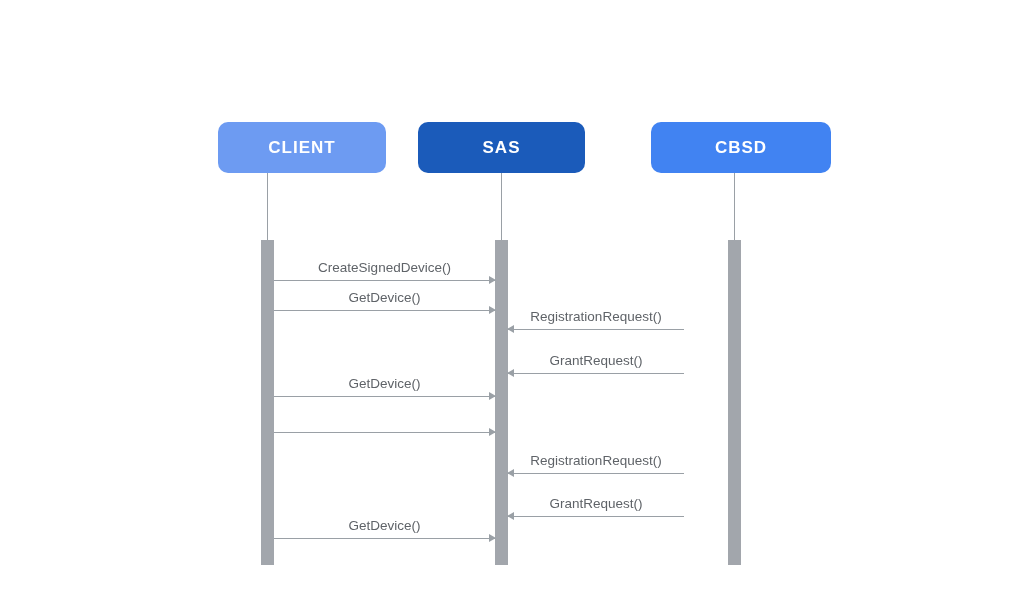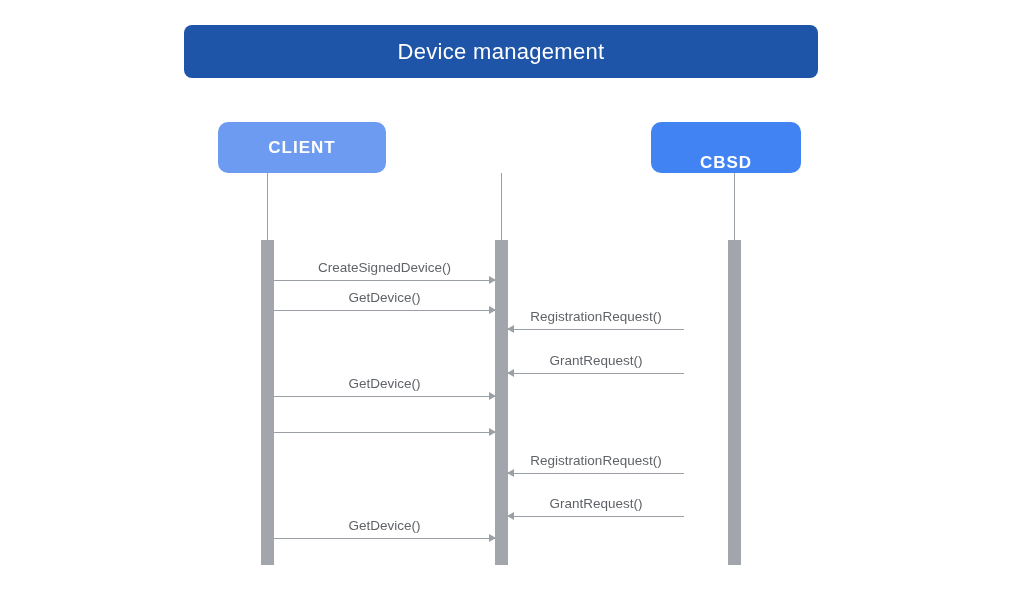--- a/index.html
+++ b/index.html
@@ -41,21 +41,21 @@
     display: flex;
     align-items: center;
     justify-content: center;
     color: #ffffff;
     font-size: 17px;
     font-weight: bold;
     letter-spacing: 1px;
   }
   .actor-client { left: 184px; width: 168px; background: var(--client-bg, #6d9bf2); margin-left: 34px; }
   .actor-sas    { left: 418px; width: 167px; background: var(--sas-bg, #1b5bba); }
-  .actor-cbsd   { left: 651px; width: 150px; background: var(--cbsd-bg, #4183f2); align-items: flex-end; }
+  .actor-cbsd   { left: 651px; width: 180px; background: var(--cbsd-bg, #4183f2); }
   
   .lifeline {
     position: absolute;
     top: 173px;
     height: 67px;
     width: 1px;
     background: var(--line-color, #9aa0a6);
   }
   .lifeline-client { left: 267px; }
   .lifeline-sas    { left: 501px; }
@@ -106,26 +106,26 @@
     border-top: 4px solid transparent;
     border-bottom: 4px solid transparent;
     border-right: 7px solid var(--line-color, #9aa0a6);
   }
 </style>
 </head>
 <body>
 
 <div class="canvas">
 
-  <div class="title-banner">
-    <span>Device management</span>
-  </div>
 
   <div class="actor-box actor-client">
     <span>CLIENT</span>
+  </div>
+  <div class="actor-box actor-sas">
+    <span>SAS</span>
   </div>
   <div class="actor-box actor-cbsd">
     <span>CBSD</span>
   </div>
 
   <div class="lifeline lifeline-client"></div>
   <div class="lifeline lifeline-sas"></div>
   <div class="lifeline lifeline-cbsd"></div>
 
   <div class="activation activation-client"></div>

